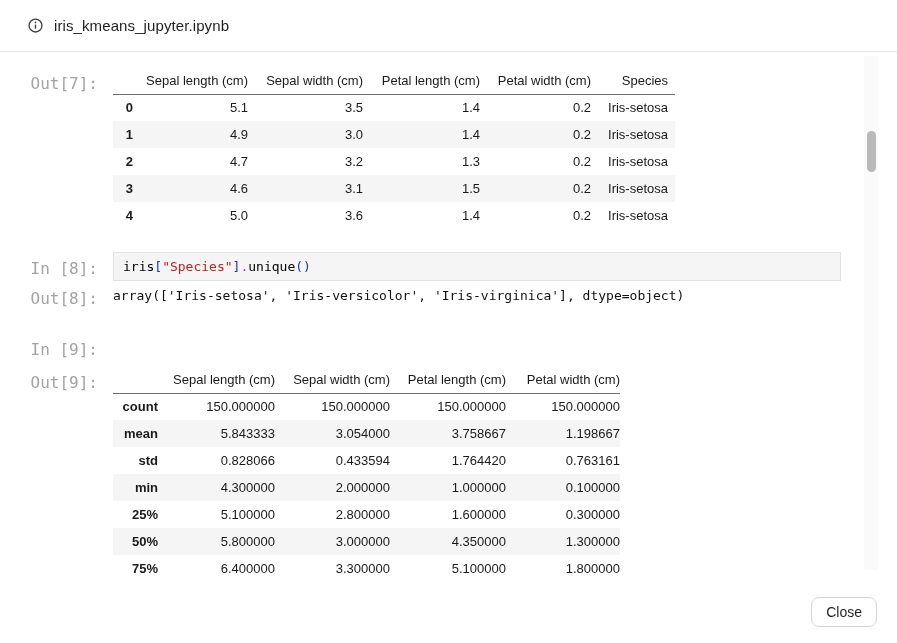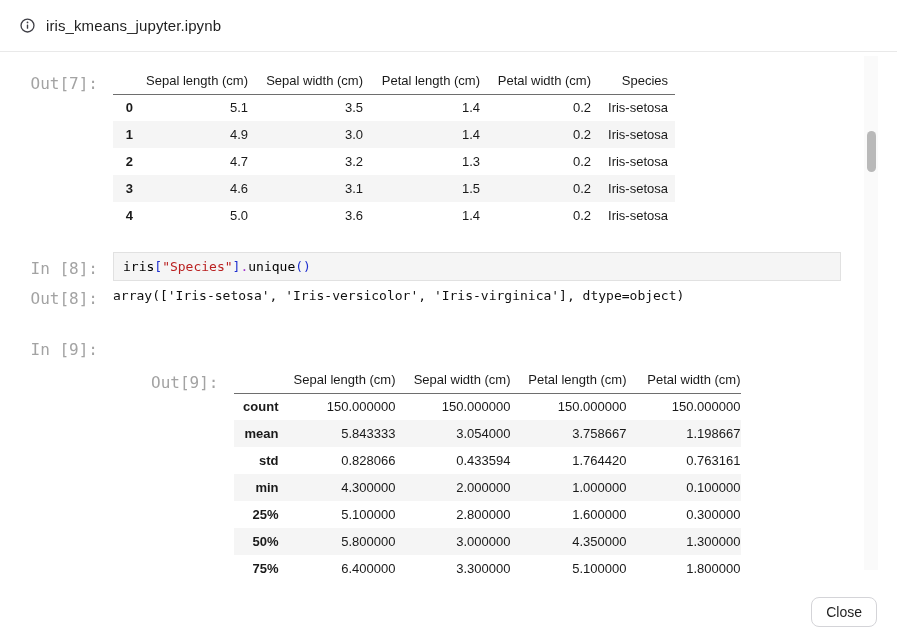--- a/index.html
+++ b/index.html
@@ -7,21 +7,21 @@
     width:897px;height:643px;position:relative;overflow:hidden;
     font-family:"Liberation Sans", sans-serif;color:#1a1a1a;
     --str:#ba2121;--brk:#2030cf;--op:#a335cf;--codetext:#000;
     --stripe:#f5f5f5;--codebg:#f5f5f5;--codeborder:#e1e1e1;
     --prompt:#a3a3a3;--thumb:#b9b9b9;
   }
 
   
   .titlebar{
     height:52px;display:flex;align-items:center;gap:11px;
-    padding:0 20px;border-bottom:1px solid #e9e9e9;box-sizing:border-box;
+    padding:0 28px;border-bottom:1px solid #e9e9e9;box-sizing:border-box;
   }
   .info-icon{width:15px;height:15px;display:inline-flex;flex-shrink:0;}
   .dialog-title{font-size:15px;font-weight:500;color:#1f1f1f;letter-spacing:.1px;}
 
   
   .nb{
     position:absolute;top:53px;left:0;width:861px;height:525px;
     overflow:hidden;padding:15px 0 0 0;box-sizing:border-box;
   }
   .cellrow{display:flex;align-items:flex-start;}
@@ -29,21 +29,21 @@
     width:113px;flex-shrink:0;text-align:right;padding-right:15px;box-sizing:border-box;
     font-family:"DejaVu Sans Mono","Liberation Mono",monospace;
     font-size:16px;color:var(--prompt);white-space:pre;
   }
   .row-table .prompt{padding-top:6px;}
   .row-code  .prompt{padding-top:7px;}
   .row-out   .prompt{padding-top:1px;}
   .m-in8{margin-top:23px;}
   .m-out8{margin-top:7px;}
   .m-in9{margin-top:25px;}
-  .m-out9{margin-top:8px;justify-content:center;}
+  .m-out9{margin-top:8px;}
 
   
   .codebox{
     width:728px;box-sizing:border-box;background:var(--codebg);
     border:1px solid var(--codeborder);padding:6px 9px;
     font-family:"DejaVu Sans Mono","Liberation Mono",monospace;
     font-size:13px;line-height:15px;color:var(--codetext);white-space:pre;
   }
   .tok-plain{color:var(--codetext);}
   .tok-str{color:var(--str);}

